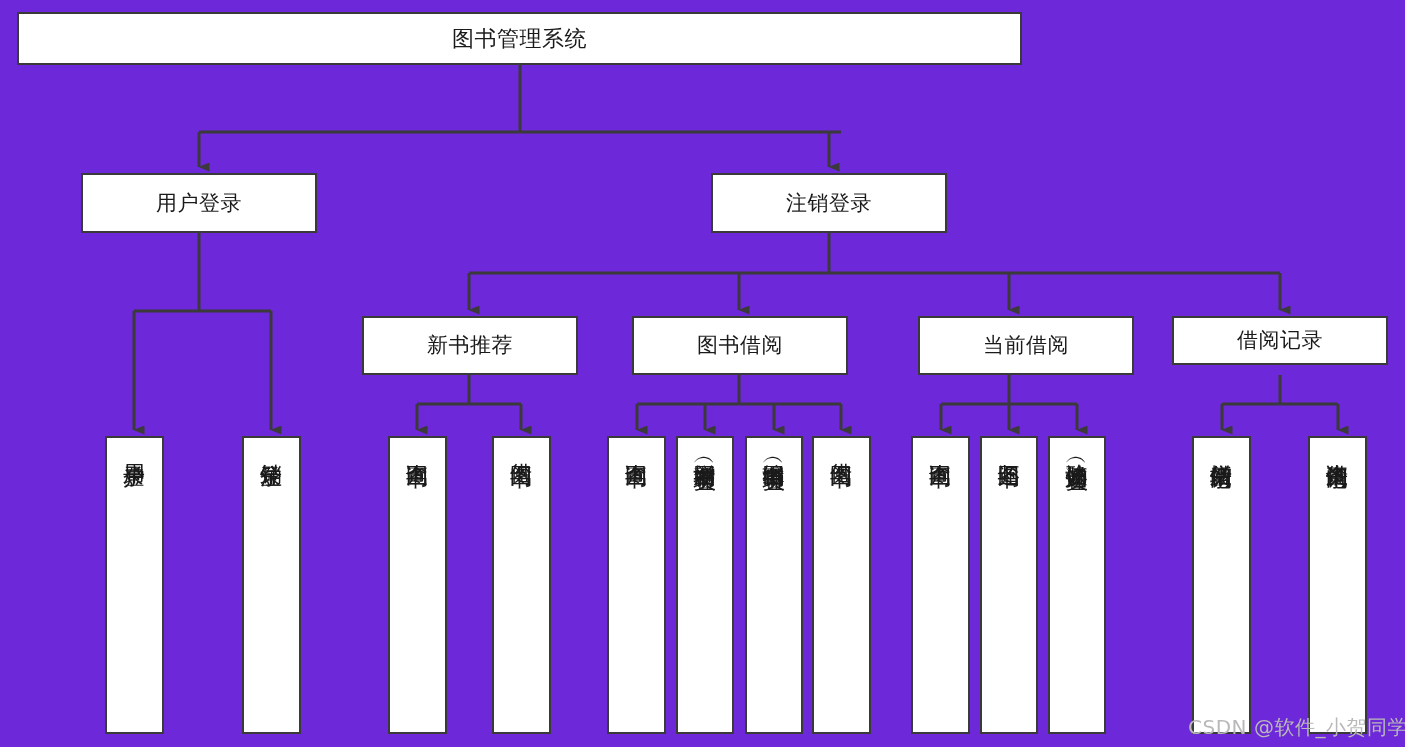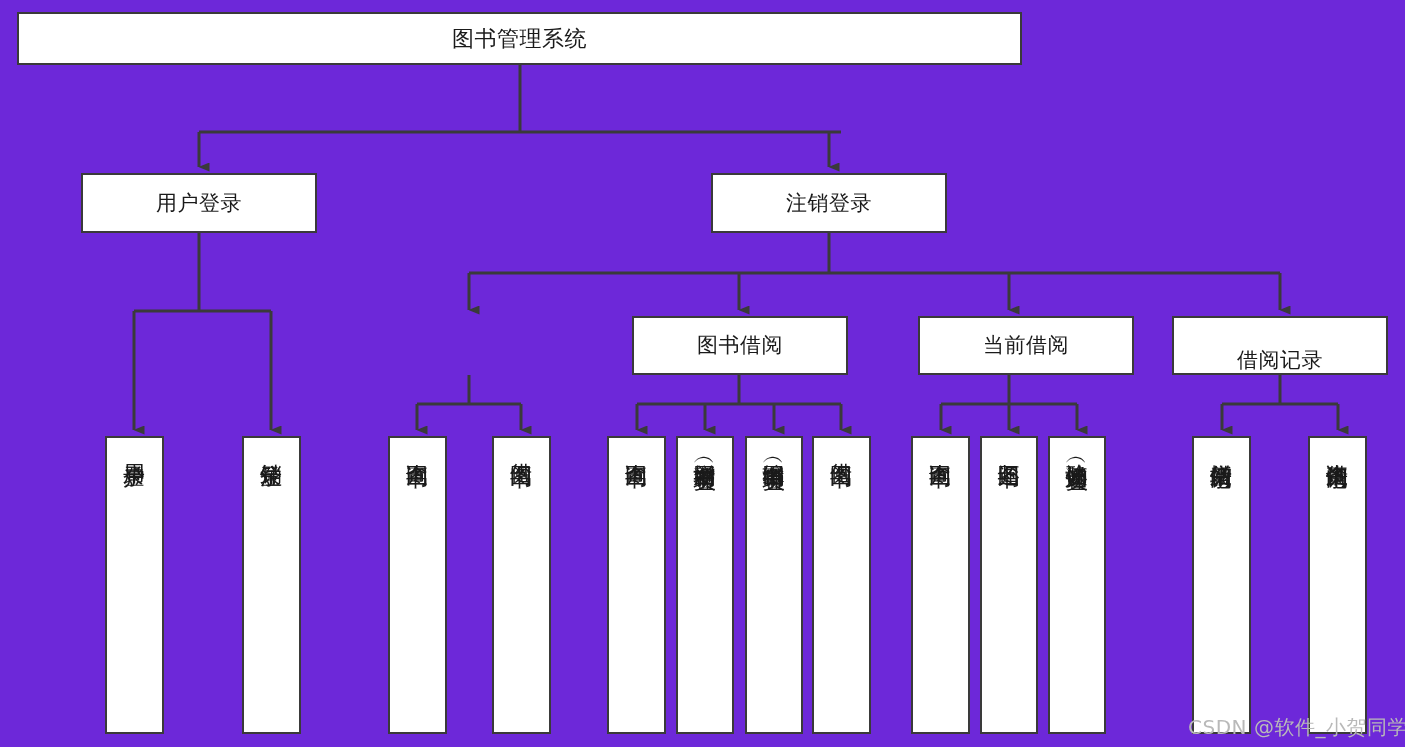--- a/index.html
+++ b/index.html
@@ -133,27 +133,30 @@
     <span class="node-label">图书管理系统</span>
   </div>
 
   <div class="node-box node-h" style="left:81px; top:173px; width:236px; height:60px;">
     <span class="node-label">用户登录</span>
   </div>
   <div class="node-box node-h" style="left:711px; top:173px; width:236px; height:60px;">
     <span class="node-label">注销登录</span>
   </div>
 
+  <div class="node-box node-h" style="left:362px; top:316px; width:216px; height:59px;">
+    <span class="node-label">新书推荐</span>
+  </div>
   <div class="node-box node-h" style="left:632px; top:316px; width:216px; height:59px;">
     <span class="node-label">图书借阅</span>
   </div>
   <div class="node-box node-h" style="left:902px; top:316px; width:216px; height:59px;margin-left:16px;">
     <span class="node-label">当前借阅</span>
   </div>
-  <div class="node-box node-h" style="left:1172px; top:316px; width:216px; height:59px;align-items:flex-end;">
+  <div class="node-box node-h" style="left:1172px; top:316px; width:216px; height:49px;">
     <span class="node-label">借阅记录</span>
   </div>
 
   <div class="node-box node-v" style="left:105px; top:436px; width:59px; height:298px;">
     <span class="node-label">用户登录</span>
   </div>
   <div class="node-box node-v" style="left:242px; top:436px; width:59px; height:298px;">
     <span class="node-label">注销登录</span>
   </div>
 

